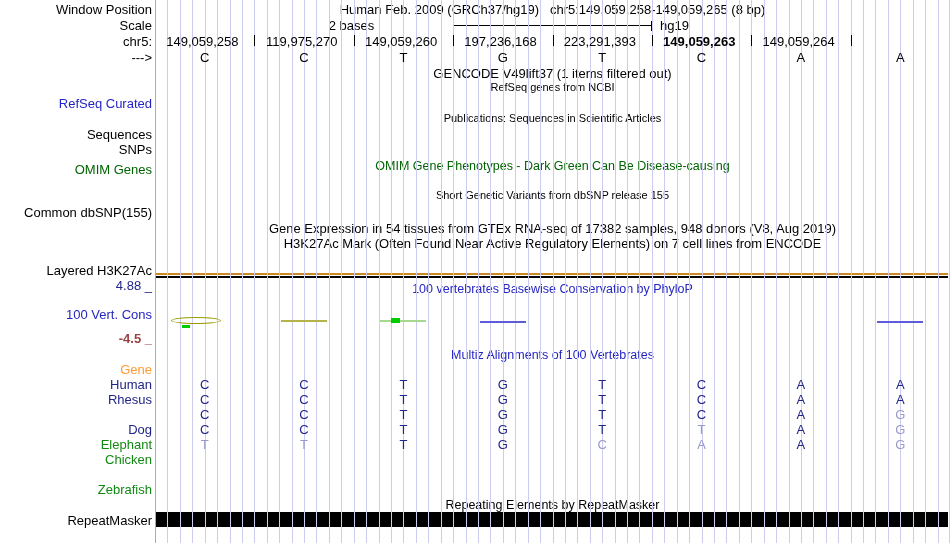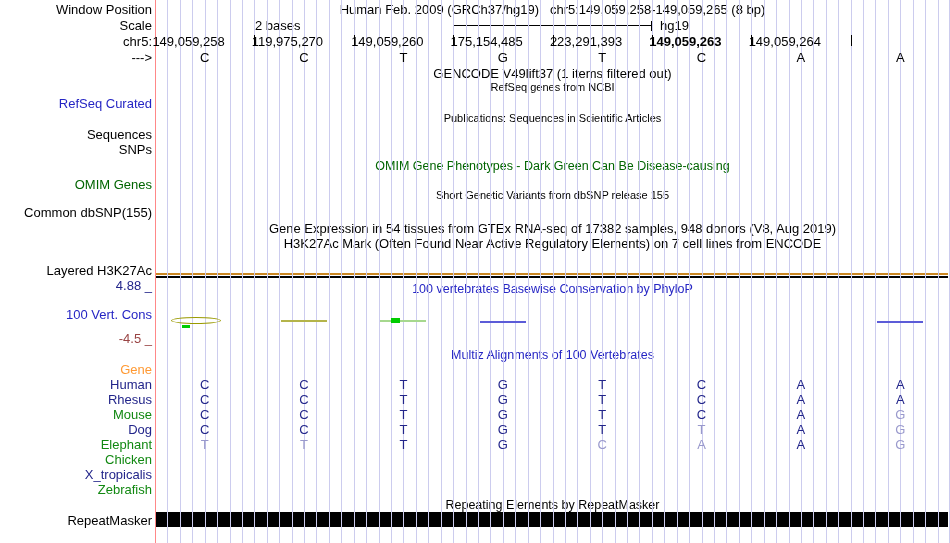--- a/index.html
+++ b/index.html
@@ -2,28 +2,28 @@
 <html style="--grid: #ccccee; --highlight: #ff8888; --blue: #2525c4; --dkgreen: #006400; --green: #118811; --navy: #22258a; --dim-letter: #9999cc; --orange: #ff9933; --maroon: #994444; --olive: #9a9a00; --olive-faint: #b4b44a; --pale-green: #a6d88e; --bright-green: #00cc00; --cons-blue: #5c5cd8; --h3k-orange: #cc8822; --black: #000000;"><head>
 <meta charset="utf-8">
 <style>
   html,body{margin:0;padding:0;background:#fff;}
   #root{position:relative;width:950px;height:543px;background:#ffffff;
         font-family:"Liberation Sans","DejaVu Sans",sans-serif;overflow:hidden;}
   .abs{position:absolute;white-space:nowrap;}
   .lbl{font-size:13px;color:#000;line-height:15px;}
   .sm{font-size:11px;color:#000;line-height:13px;}
   .md{font-size:12.5px;color:#000;line-height:14px;}
-  .rt{text-align:left;}
+  .rt{text-align:center;}
   .ctr{left:155px;width:795px;text-align:center;}
   .leftcol{left:0;width:152px;text-align:right;}
   .pre{white-space:pre;}
   .blue{color:var(--blue);}
   .dkgreen{color:var(--dkgreen);}
   .navy{color:var(--navy);}
-  .maroon{color:var(--maroon);}
+  .maroon{color:var(--maroon);font-weight:bold;}
   .orange{color:var(--orange);}
 </style>
 </head>
 <body>
 
 <div id="root">
 
   <div class="abs lbl leftcol" style="top:2px">Window Position</div>
   <div class="abs lbl leftcol" style="top:18px">Scale</div>
   <div class="abs lbl leftcol" style="top:34px">chr5:</div>
@@ -44,21 +44,21 @@
   <div class="abs sm ctr" style="top:189px">Short Genetic Variants from dbSNP release 155</div>
   <div class="abs lbl ctr" style="top:221px">Gene Expression in 54 tissues from GTEx RNA-seq of 17382 samples, 948 donors (V8, Aug 2019)</div>
   <div class="abs lbl ctr" style="top:236px">H3K27Ac Mark (Often Found Near Active Regulatory Elements) on 7 cell lines from ENCODE</div>
   <div class="abs md ctr blue" style="top:282px">100 vertebrates Basewise Conservation by PhyloP</div>
   <div class="abs md ctr blue" style="top:348px">Multiz Alignments of 100 Vertebrates</div>
   <div class="abs md ctr" style="top:498px">Repeating Elements by RepeatMasker</div>
 
   <div class="abs lbl leftcol blue" style="top:96px">RefSeq Curated</div>
   <div class="abs lbl leftcol" style="top:127px">Sequences</div>
   <div class="abs lbl leftcol" style="top:142px">SNPs</div>
-  <div class="abs lbl leftcol dkgreen" style="top:177px">OMIM Genes</div>
+  <div class="abs lbl leftcol dkgreen" style="top:162px">OMIM Genes</div>
   <div class="abs lbl leftcol" style="top:205px">Common dbSNP(155)</div>
   <div class="abs lbl leftcol" style="top:263px">Layered H3K27Ac</div>
   <div class="abs lbl leftcol navy" style="top:278px">4.88 _</div>
   <div class="abs lbl leftcol blue" style="top:307px">100 Vert. Cons</div>
   <div class="abs lbl leftcol maroon" style="top:331px">-4.5 _</div>
   <div class="abs lbl leftcol orange" style="top:362px">Gene</div>
   <div class="abs lbl leftcol" style="top:513px">RepeatMasker</div>
 
   <div class="abs" style="left:155px;top:273px;width:793px;height:2px;background:var(--h3k-orange)"></div>
   <div class="abs" style="left:155px;top:276px;width:793px;height:2px;background:#000"></div>
@@ -128,21 +128,21 @@
     <div class="abs" style="left: 912.734px; top: 0px; width: 1px; height: 543px; z-index: 0; background: rgb(204, 204, 238);"></div>
     <div class="abs" style="left: 925.156px; top: 0px; width: 1px; height: 543px; z-index: 0; background: rgb(204, 204, 238);"></div>
     <div class="abs" style="left: 937.578px; top: 0px; width: 1px; height: 543px; z-index: 0; background: rgb(204, 204, 238);"></div>
     <div class="abs" style="left: 948.5px; top: 0px; width: 1px; height: 543px; z-index: 0; background: rgb(204, 204, 238);"></div>
     <div class="abs lbl rt" style="left: 152.375px; top: 34px; width: 100px;">149,059,258</div>
     <div class="abs" style="left: 254.375px; top: 35px; width: 1px; height: 11px; background: rgb(0, 0, 0);"></div>
     <div class="abs lbl rt" style="left: 251.75px; top: 34px; width: 100px;">119,975,270</div>
     <div class="abs" style="left: 353.75px; top: 35px; width: 1px; height: 11px; background: rgb(0, 0, 0);"></div>
     <div class="abs lbl rt" style="left: 351.125px; top: 34px; width: 100px;">149,059,260</div>
     <div class="abs" style="left: 453.125px; top: 35px; width: 1px; height: 11px; background: rgb(0, 0, 0);"></div>
-    <div class="abs lbl rt" style="left: 450.5px; top: 34px; width: 100px;">175,154,485</div>
+    <div class="abs lbl rt" style="left: 450.5px; top: 34px; width: 100px;">197,236,168</div>
     <div class="abs" style="left: 552.5px; top: 35px; width: 1px; height: 11px; background: rgb(0, 0, 0);"></div>
     <div class="abs lbl rt" style="left: 549.875px; top: 34px; width: 100px;">223,291,393</div>
     <div class="abs" style="left: 651.875px; top: 35px; width: 1px; height: 11px; background: rgb(0, 0, 0);"></div>
     <div class="abs lbl rt" style="left: 649.25px; top: 34px; width: 100px; font-weight: bold;">149,059,263</div>
     <div class="abs" style="left: 751.25px; top: 35px; width: 1px; height: 11px; background: rgb(0, 0, 0);"></div>
     <div class="abs lbl rt" style="left: 748.625px; top: 34px; width: 100px;">149,059,264</div>
     <div class="abs" style="left: 850.625px; top: 35px; width: 1px; height: 11px; background: rgb(0, 0, 0);"></div>
     <div class="abs lbl" style="left: 194.688px; top: 50px; width: 20px; text-align: center;">C</div>
     <div class="abs lbl" style="left: 294.062px; top: 50px; width: 20px; text-align: center;">C</div>
     <div class="abs lbl" style="left: 393.438px; top: 50px; width: 20px; text-align: center;">T</div>
@@ -162,21 +162,20 @@
     <div class="abs lbl" style="left: 890.312px; top: 377px; width: 20px; text-align: center; color: rgb(34, 37, 138);">A</div>
     <div class="abs lbl" style="left: 0px; top: 392px; width: 152px; text-align: right; color: rgb(34, 37, 138);">Rhesus</div>
     <div class="abs lbl" style="left: 194.688px; top: 392px; width: 20px; text-align: center; color: rgb(34, 37, 138);">C</div>
     <div class="abs lbl" style="left: 294.062px; top: 392px; width: 20px; text-align: center; color: rgb(34, 37, 138);">C</div>
     <div class="abs lbl" style="left: 393.438px; top: 392px; width: 20px; text-align: center; color: rgb(34, 37, 138);">T</div>
     <div class="abs lbl" style="left: 492.812px; top: 392px; width: 20px; text-align: center; color: rgb(34, 37, 138);">G</div>
     <div class="abs lbl" style="left: 592.188px; top: 392px; width: 20px; text-align: center; color: rgb(34, 37, 138);">T</div>
     <div class="abs lbl" style="left: 691.562px; top: 392px; width: 20px; text-align: center; color: rgb(34, 37, 138);">C</div>
     <div class="abs lbl" style="left: 790.938px; top: 392px; width: 20px; text-align: center; color: rgb(34, 37, 138);">A</div>
     <div class="abs lbl" style="left: 890.312px; top: 392px; width: 20px; text-align: center; color: rgb(34, 37, 138);">A</div>
-    <div class="abs lbl" style="left: 0px; top: 407px; width: 152px; text-align: right; color: rgb(17, 136, 17);">Mouse</div>
     <div class="abs lbl" style="left: 194.688px; top: 407px; width: 20px; text-align: center; color: rgb(34, 37, 138);">C</div>
     <div class="abs lbl" style="left: 294.062px; top: 407px; width: 20px; text-align: center; color: rgb(34, 37, 138);">C</div>
     <div class="abs lbl" style="left: 393.438px; top: 407px; width: 20px; text-align: center; color: rgb(34, 37, 138);">T</div>
     <div class="abs lbl" style="left: 492.812px; top: 407px; width: 20px; text-align: center; color: rgb(34, 37, 138);">G</div>
     <div class="abs lbl" style="left: 592.188px; top: 407px; width: 20px; text-align: center; color: rgb(34, 37, 138);">T</div>
     <div class="abs lbl" style="left: 691.562px; top: 407px; width: 20px; text-align: center; color: rgb(34, 37, 138);">C</div>
     <div class="abs lbl" style="left: 790.938px; top: 407px; width: 20px; text-align: center; color: rgb(34, 37, 138);">A</div>
     <div class="abs lbl" style="left: 890.312px; top: 407px; width: 20px; text-align: center; color: rgb(153, 153, 204);">G</div>
     <div class="abs lbl" style="left: 0px; top: 422px; width: 152px; text-align: right; color: rgb(34, 37, 138);">Dog</div>
     <div class="abs lbl" style="left: 194.688px; top: 422px; width: 20px; text-align: center; color: rgb(34, 37, 138);">C</div>
@@ -190,21 +189,20 @@
     <div class="abs lbl" style="left: 0px; top: 437px; width: 152px; text-align: right; color: rgb(17, 136, 17);">Elephant</div>
     <div class="abs lbl" style="left: 194.688px; top: 437px; width: 20px; text-align: center; color: rgb(153, 153, 204);">T</div>
     <div class="abs lbl" style="left: 294.062px; top: 437px; width: 20px; text-align: center; color: rgb(153, 153, 204);">T</div>
     <div class="abs lbl" style="left: 393.438px; top: 437px; width: 20px; text-align: center; color: rgb(34, 37, 138);">T</div>
     <div class="abs lbl" style="left: 492.812px; top: 437px; width: 20px; text-align: center; color: rgb(34, 37, 138);">G</div>
     <div class="abs lbl" style="left: 592.188px; top: 437px; width: 20px; text-align: center; color: rgb(153, 153, 204);">C</div>
     <div class="abs lbl" style="left: 691.562px; top: 437px; width: 20px; text-align: center; color: rgb(153, 153, 204);">A</div>
     <div class="abs lbl" style="left: 790.938px; top: 437px; width: 20px; text-align: center; color: rgb(34, 37, 138);">A</div>
     <div class="abs lbl" style="left: 890.312px; top: 437px; width: 20px; text-align: center; color: rgb(153, 153, 204);">G</div>
     <div class="abs lbl" style="left: 0px; top: 452px; width: 152px; text-align: right; color: rgb(17, 136, 17);">Chicken</div>
-    <div class="abs lbl" style="left: 0px; top: 467px; width: 152px; text-align: right; color: rgb(34, 37, 138);">X_tropicalis</div>
     <div class="abs lbl" style="left: 0px; top: 482px; width: 152px; text-align: right; color: rgb(17, 136, 17);">Zebrafish</div>
     <div class="abs" style="left: 170.688px; top: 317px; width: 50px; height: 7px; border: 1.5px solid rgb(154, 154, 0); border-radius: 50%; box-sizing: border-box;"></div>
     <div class="abs" style="left: 181.688px; top: 325px; width: 8px; height: 3px; background: rgb(0, 204, 0);"></div>
     <div class="abs" style="left: 281.062px; top: 320px; width: 46px; height: 1.5px; background: rgb(180, 180, 74);"></div>
     <div class="abs" style="left: 380.438px; top: 320px; width: 46px; height: 1.5px; background: rgb(166, 216, 142);"></div>
     <div class="abs" style="left: 391.438px; top: 318px; width: 9px; height: 5px; background: rgb(0, 204, 0);"></div>
     <div class="abs" style="left: 479.812px; top: 321px; width: 46px; height: 2px; background: rgb(92, 92, 216);"></div>
     <div class="abs" style="left: 877.312px; top: 321px; width: 46px; height: 2px; background: rgb(92, 92, 216);"></div>
   </div>
 

